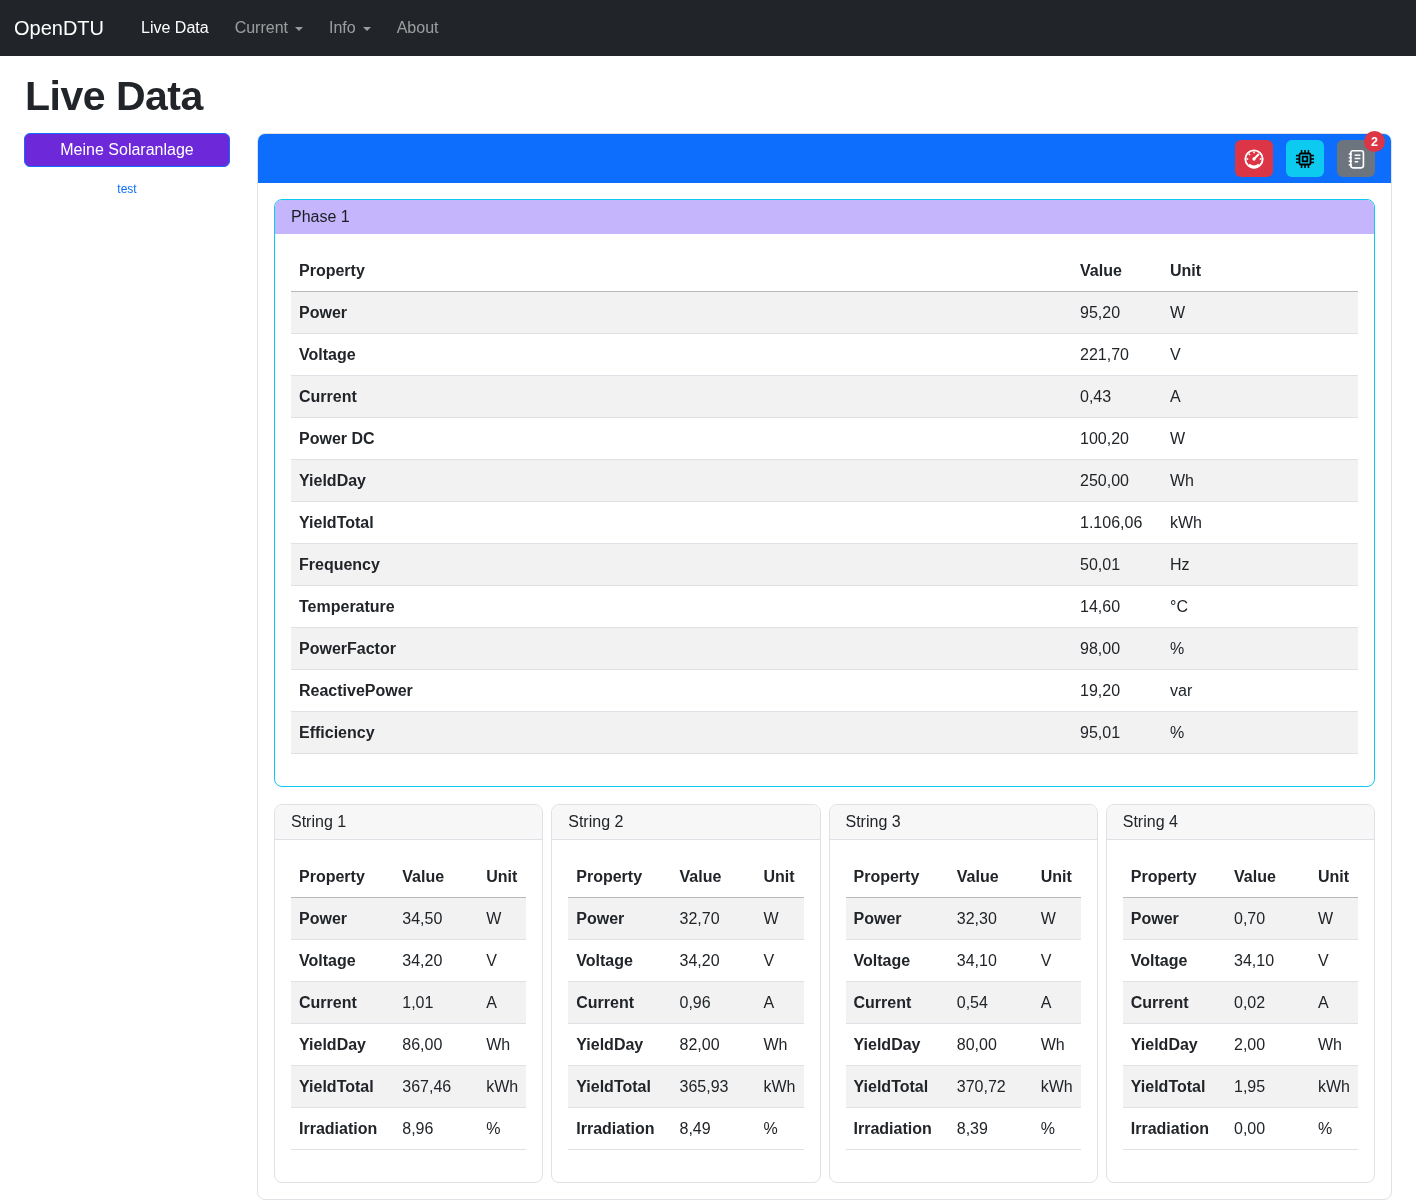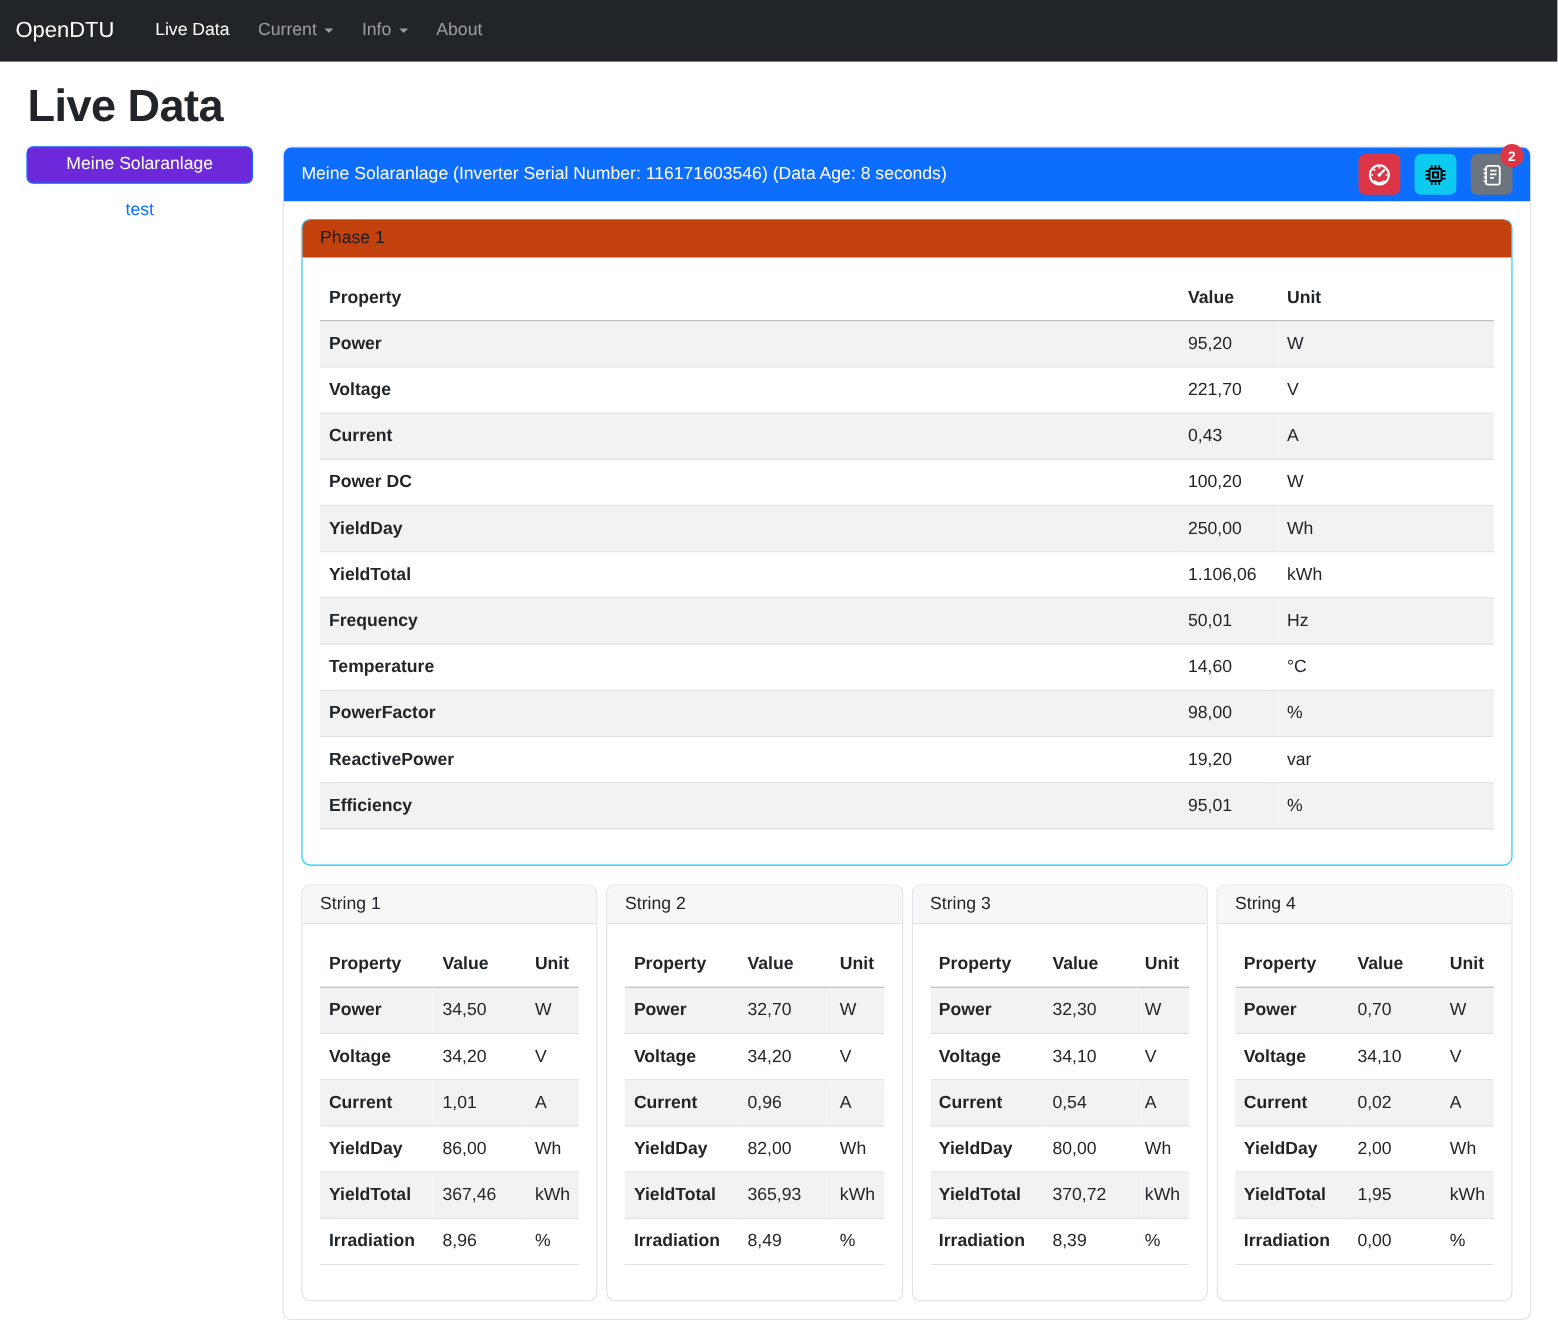--- a/index.html
+++ b/index.html
@@ -19,41 +19,41 @@
   
   .container { padding:0 24px; }
   h1.page-title { font-size:41px; font-weight:700; margin:17px 0 13px 1px; letter-spacing:-0.5px; }
   .content { display:flex; gap:27px; align-items:flex-start; }
 
   
   .sidebar { width:206px; flex:0 0 206px; }
   .inv-btn { display:block; width:100%; background:#6d28d9; color:#fff; border:1px solid #0d6efd;
     border-radius:6px; font-size:16px; font-family:inherit; padding:7px 12px; cursor:pointer; }
   .sidebar-link { display:block; text-align:center; color:#0d6efd; margin-top:15px; text-decoration:none;
-    font-size:16px; cursor:pointer; }
+    font-size:12px; cursor:pointer; }
 
   
   .main-card { flex:1; border:1px solid #dee2e6; border-radius:8px; background:#fff; margin-bottom:10px; }
   .main-card-header { background:#0d6efd; color:#fff; border-radius:7px 7px 0 0; min-height:49px;
     display:flex; align-items:center; padding:6px 16px; }
   .main-card-header .title { font-size:16px; }
   .toolbar { margin-left:auto; display:flex; gap:13px; }
   .icon-btn { width:38px; height:37px; border:none; border-radius:6px; position:relative;
     display:flex; align-items:center; justify-content:center; cursor:pointer; padding:0; }
   .icon-btn.danger { background:#dc3545; }
   .icon-btn.info { background:#0dcaf0; }
   .icon-btn.secondary { background:#6c757d; }
   .badge { position:absolute; top:-9px; right:-10px; width:21px; height:21px; border-radius:50%;
     background:#dc3545; color:#fff; font-size:12.5px; font-weight:700;
     display:flex; align-items:center; justify-content:center; }
   .main-card-body { padding:16px; }
 
   
   .phase-card { border:1px solid #0dcaf0; border-radius:8px; margin-bottom:17px; background:#fff; }
-  .phase-header { background:#c2410c; color:#1a1e21; padding:8px 16px; border-radius:7px 7px 0 0; font-size:16px; }
+  .phase-header { background:#c4b5fd; color:#1a1e21; padding:8px 16px; border-radius:7px 7px 0 0; font-size:16px; }
   .phase-body { padding:16px; }
 
   
   table.data-table { width:100%; border-collapse:collapse; margin-bottom:16px; }
   .data-table th, .data-table td { padding:8px; line-height:25px; text-align:left;
     border-bottom:1px solid #dee2e6; font-size:16px; }
   .data-table thead th { font-weight:700; border-bottom:1px solid #b6babe; }
   .data-table tbody tr:nth-child(odd) { background:#f2f2f2; }
   .data-table td.prop { font-weight:700; }
   .data-table th.val, .data-table td.val { text-align:left; white-space:nowrap; }
@@ -88,21 +88,20 @@
 
     <div class="content">
 
       <div class="sidebar">
         <button class="inv-btn">Meine Solaranlage</button>
         <a class="sidebar-link">test</a>
       </div>
 
       <div class="main-card">
         <div class="main-card-header">
-          <span class="title">Meine Solaranlage (Inverter Serial Number: 116171603546) (Data Age: 8 seconds)</span>
           <div class="toolbar">
             <button class="icon-btn danger">
               <span>
                 <svg width="22" height="22" viewBox="0 0 16 16">
                   <circle cx="8" cy="8" r="6.3" fill="none" stroke="#fff" stroke-width="1.4"></circle>
                   <path d="M3.5 13 A6.3 6.3 0 0 0 12.5 13 L11 11.4 A4.1 4.1 0 0 1 5 11.4 Z" fill="#fff"></path>
                   <line x1="2.6" y1="8" x2="3.8" y2="8" stroke="#fff" stroke-width="1.2"></line>
                   <line x1="13.4" y1="8" x2="12.2" y2="8" stroke="#fff" stroke-width="1.2"></line>
                   <line x1="4.2" y1="4.2" x2="5.1" y2="5.1" stroke="#fff" stroke-width="1.2"></line>
                   <line x1="8" y1="2.6" x2="8" y2="3.8" stroke="#fff" stroke-width="1.2"></line>

